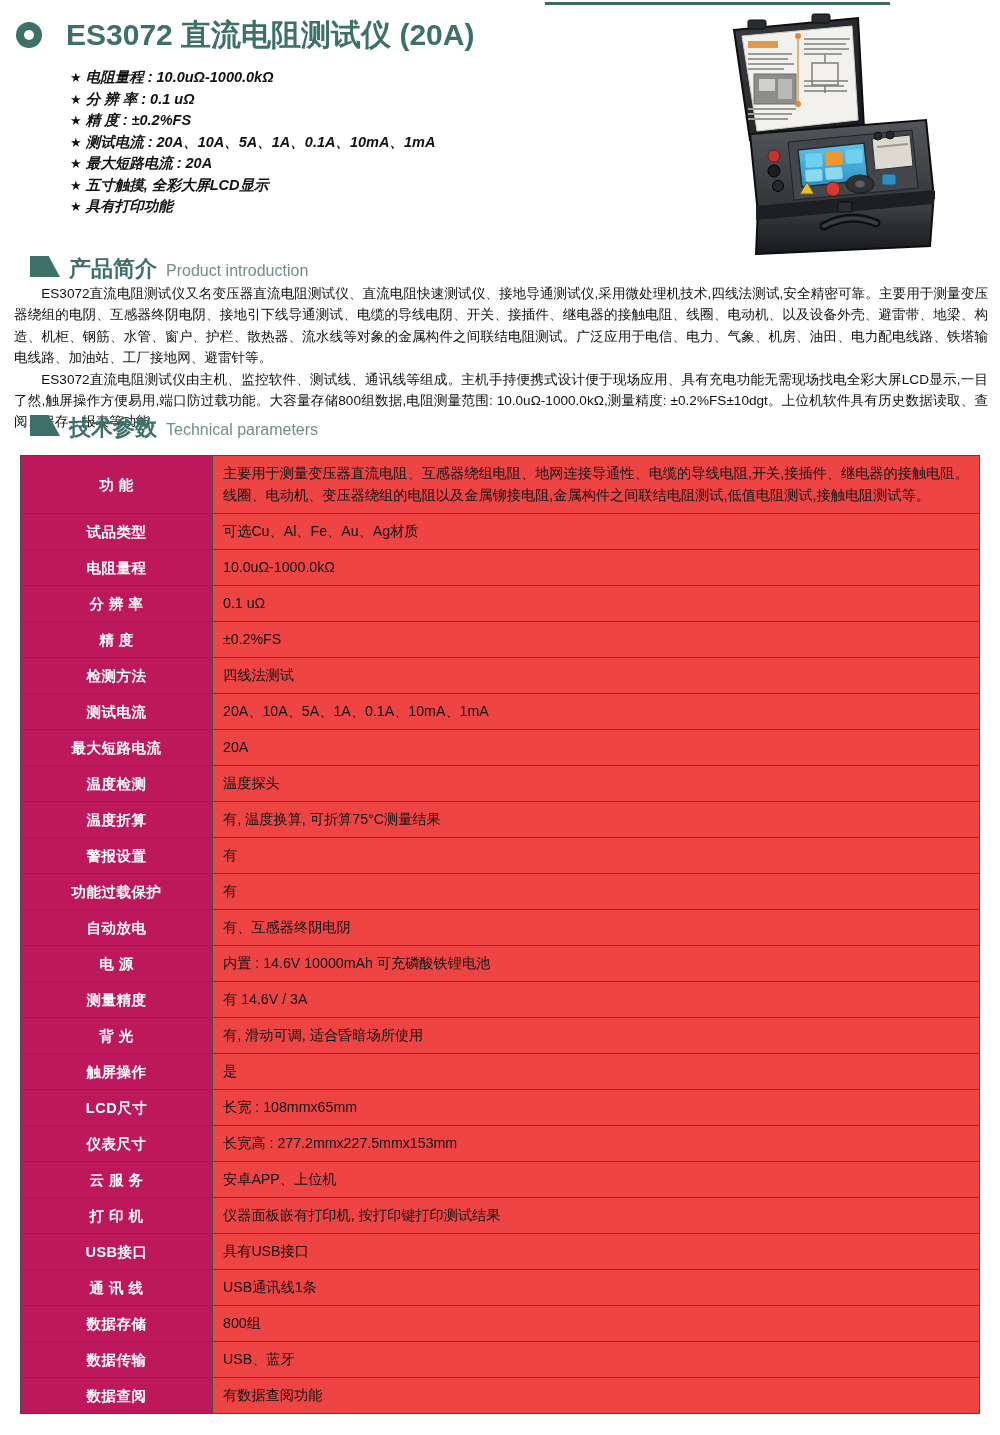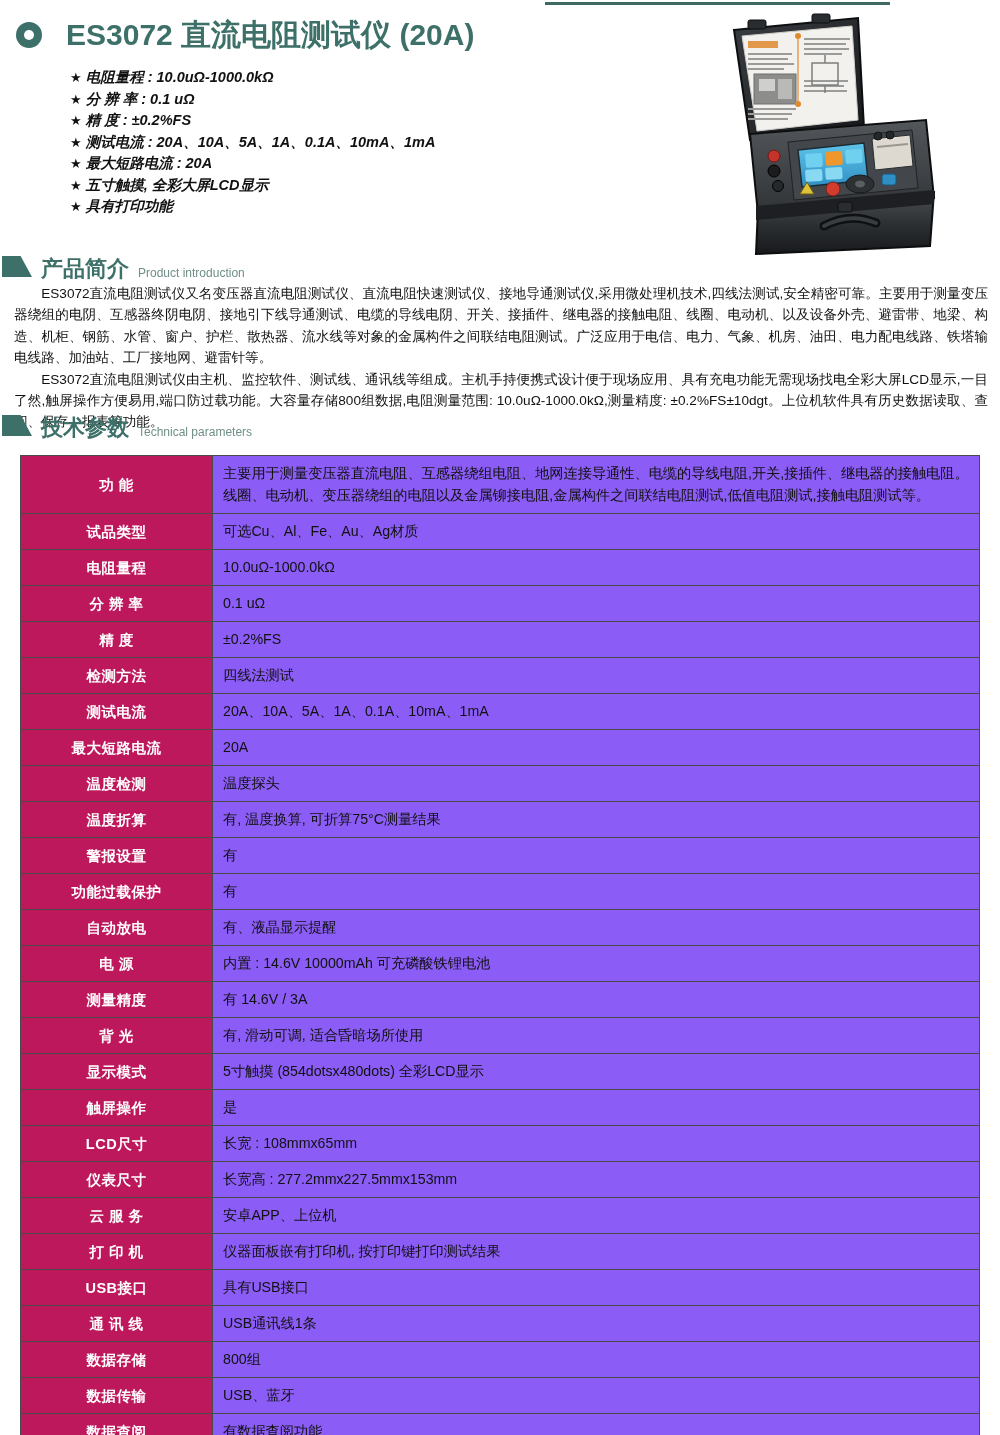--- a/index.html
+++ b/index.html
@@ -84,37 +84,37 @@
     top: 8px;
     width: 280px;
     height: 250px;
   }
 
   
   .section-head {
     display: flex;
     align-items: flex-end;
     gap: 9px;
-    padding-left: 2px;
+    padding-left: 30px;
   }
   .flag {
     width: 30px; height: 21px;
     background: #3d7068;
     clip-path: polygon(0 0, 62% 0, 100% 100%, 0 100%);
     flex: none;
     margin-bottom: 3px;
   }
   .sec-cn {
     font-size: 22px;
     font-weight: bold;
     color: #3d7068;
     line-height: 1;
   }
   .sec-en {
-    font-size: 12px;
+    font-size: 16px;
     color: #6f8f88;
     line-height: 1;
     margin-bottom: 1px;
   }
 
   #intro-heading { position: absolute; left: 0; top: 256px; }
   #tech-heading  { position: absolute; left: 0; top: 415px; text-align: center; }
 
   
   .intro-body {
@@ -151,21 +151,21 @@
     background: #be185d;
     color: #ffffff;
     font-size: 14.5px;
     font-weight: bold;
     text-align: center;
     letter-spacing: 0.5px;
     padding: 2px 4px;
     line-height: 20px;
   }
   .spec-table td.v {
-    background: #8b5cf6;
+    background: #ef4444;
     color: #111111;
     font-size: 14.2px;
     padding: 7px 0 7px 10px;
     line-height: 21px;
   }
   .spec-table td.v.tall { line-height: 21.5px; }
 </style>
 </head>
 <body>
 
@@ -346,39 +346,35 @@
     <tr>
         <td class="k">警报设置</td>
         <td class="v" colspan="2">有</td>
       </tr>
     <tr>
         <td class="k">功能过载保护</td>
         <td class="v" colspan="2">有</td>
       </tr>
     <tr>
         <td class="k">自动放电</td>
-        <td class="v" colspan="2">有、液晶显示提醒</td>
+        <td class="v" colspan="2">有、互感器终阴电阴</td>
       </tr>
     <tr>
         <td class="k">电      源</td>
         <td class="v" colspan="2">内置 : 14.6V 10000mAh 可充磷酸铁锂电池</td>
       </tr>
     <tr>
         <td class="k">测量精度</td>
         <td class="v" colspan="2">有 14.6V / 3A</td>
       </tr>
     <tr>
         <td class="k">背      光</td>
         <td class="v" colspan="2">有, 滑动可调, 适合昏暗场所使用</td>
       </tr>
     <tr>
-        <td class="k">显示模式</td>
-        <td class="v" colspan="2">5寸触摸 (854dotsx480dots) 全彩LCD显示</td>
-      </tr>
-    <tr>
         <td class="k">触屏操作</td>
         <td class="v" colspan="2">是</td>
       </tr>
     <tr>
         <td class="k">LCD尺寸</td>
         <td class="v" colspan="2">长宽 : 108mmx65mm</td>
       </tr>
     <tr>
         <td class="k">仪表尺寸</td>
         <td class="v" colspan="2">长宽高 : 277.2mmx227.5mmx153mm</td>

